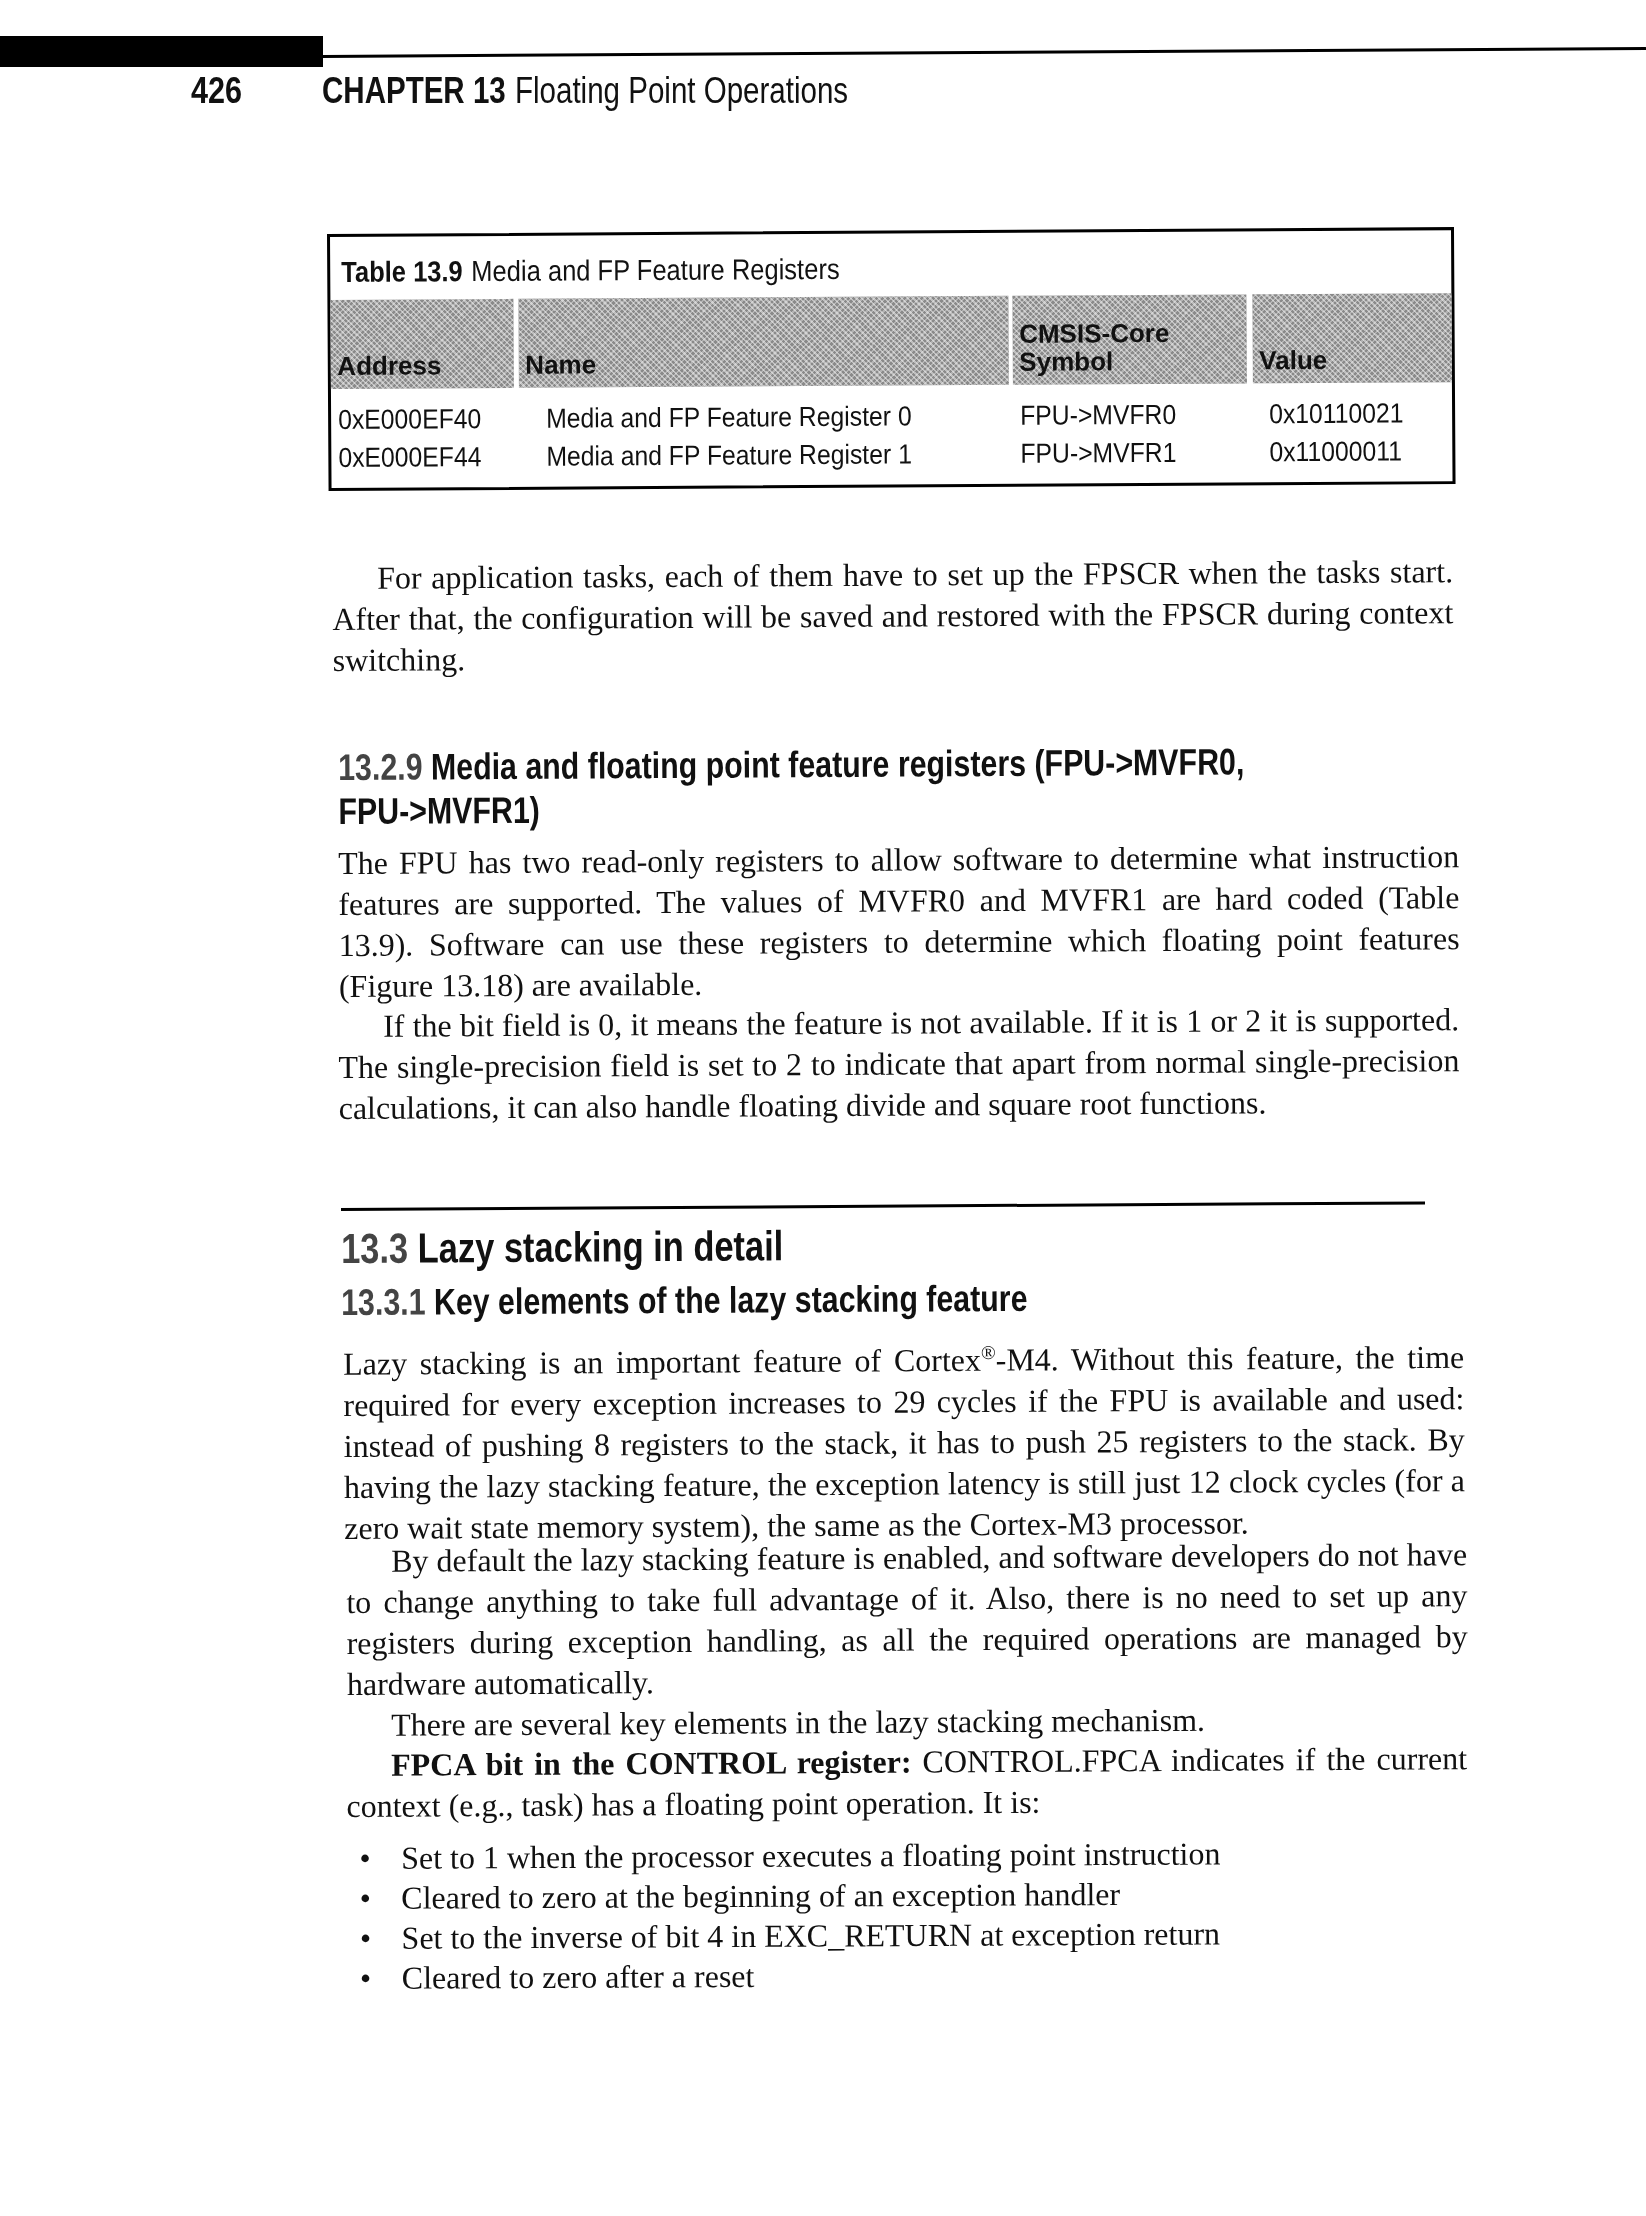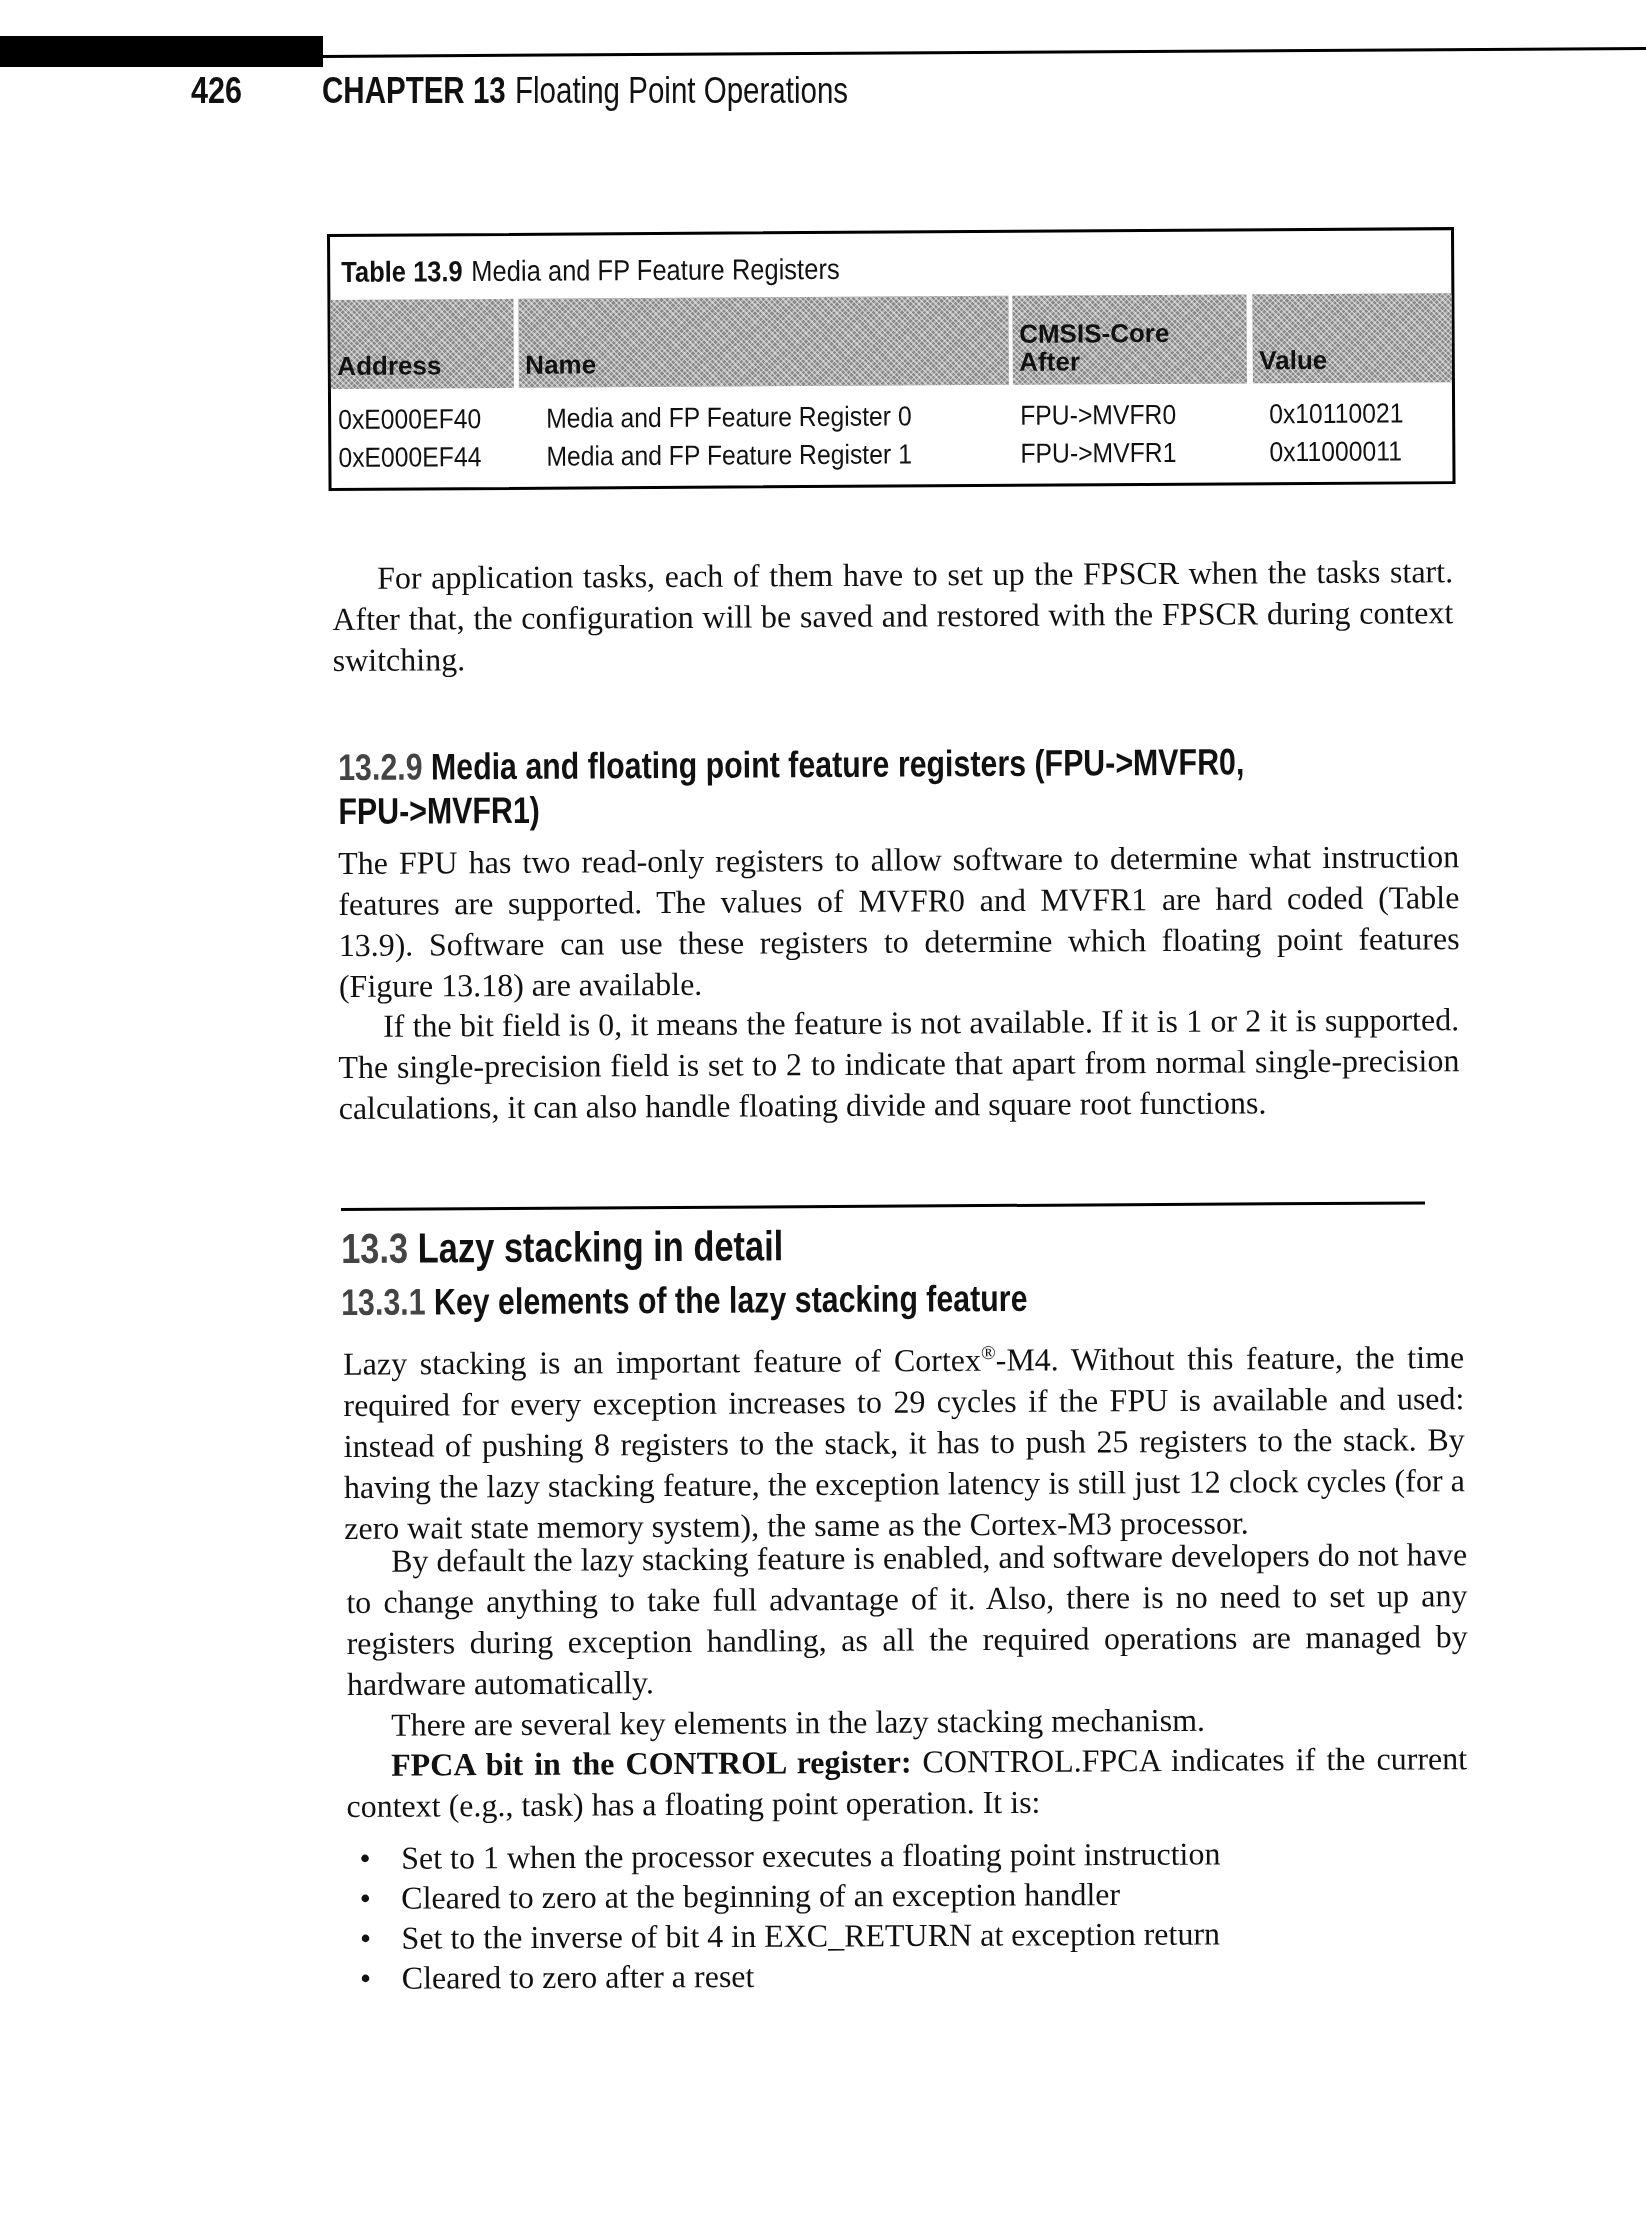--- a/index.html
+++ b/index.html
@@ -42,21 +42,21 @@
 
 <div class="table-box">
   <div class="table-caption">
     <b>Table 13.9</b><span>Media and FP Feature Registers</span>
   </div>
   <div class="thead">
     <div class="th" style="left:0;width:183px;">Address</div>
     <div class="th" style="left:188px;width:490px;">Name</div>
     <div class="th" style="left:682px;width:234px;flex-direction:column;align-items:flex-start;justify-content:flex-end;">
       <span>CMSIS-Core</span>
-      <span>After</span>
+      <span>Symbol</span>
     </div>
     <div class="th" style="left:922px;width:199px;">Value</div>
   </div>
   <div class="tbody-row" style="top:167px;">
     <div class="td" style="left:6.5px;">0xE000EF40</div>
     <div class="td" style="left:215px;">Media and FP Feature Register 0</div>
     <div class="td" style="left:689px;">FPU-&gt;MVFR0</div>
     <div class="td" style="left:938px;">0x10110021</div>
   </div>
   <div class="tbody-row" style="top:205px;">

